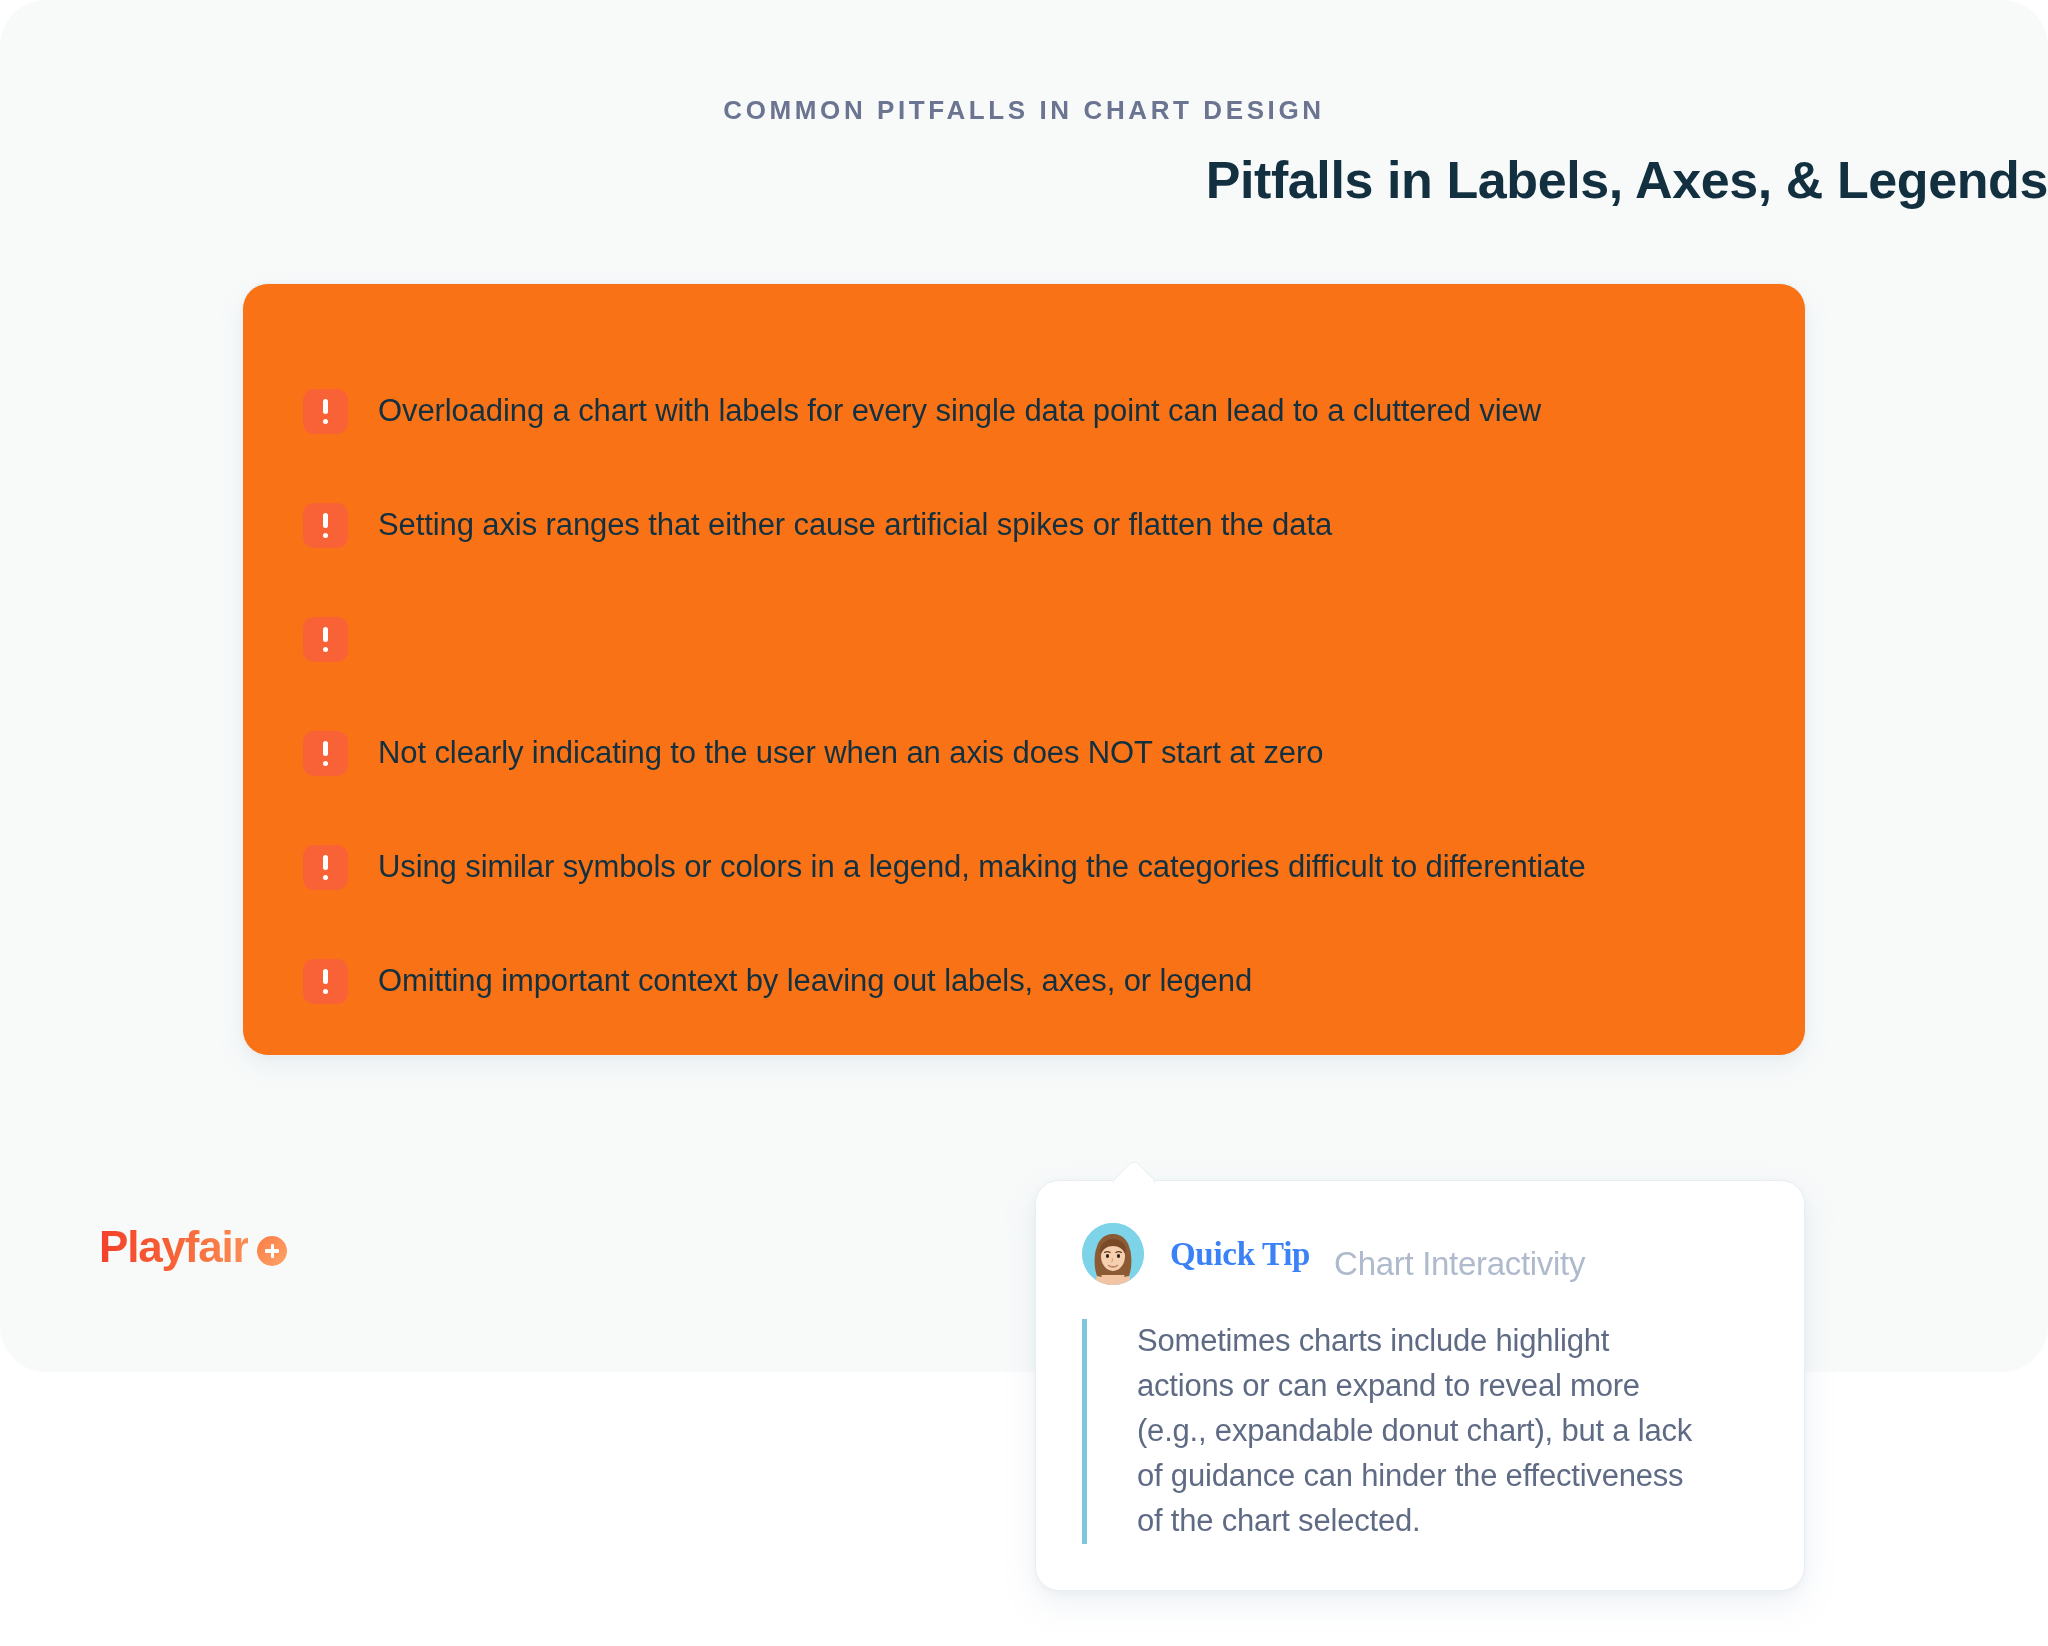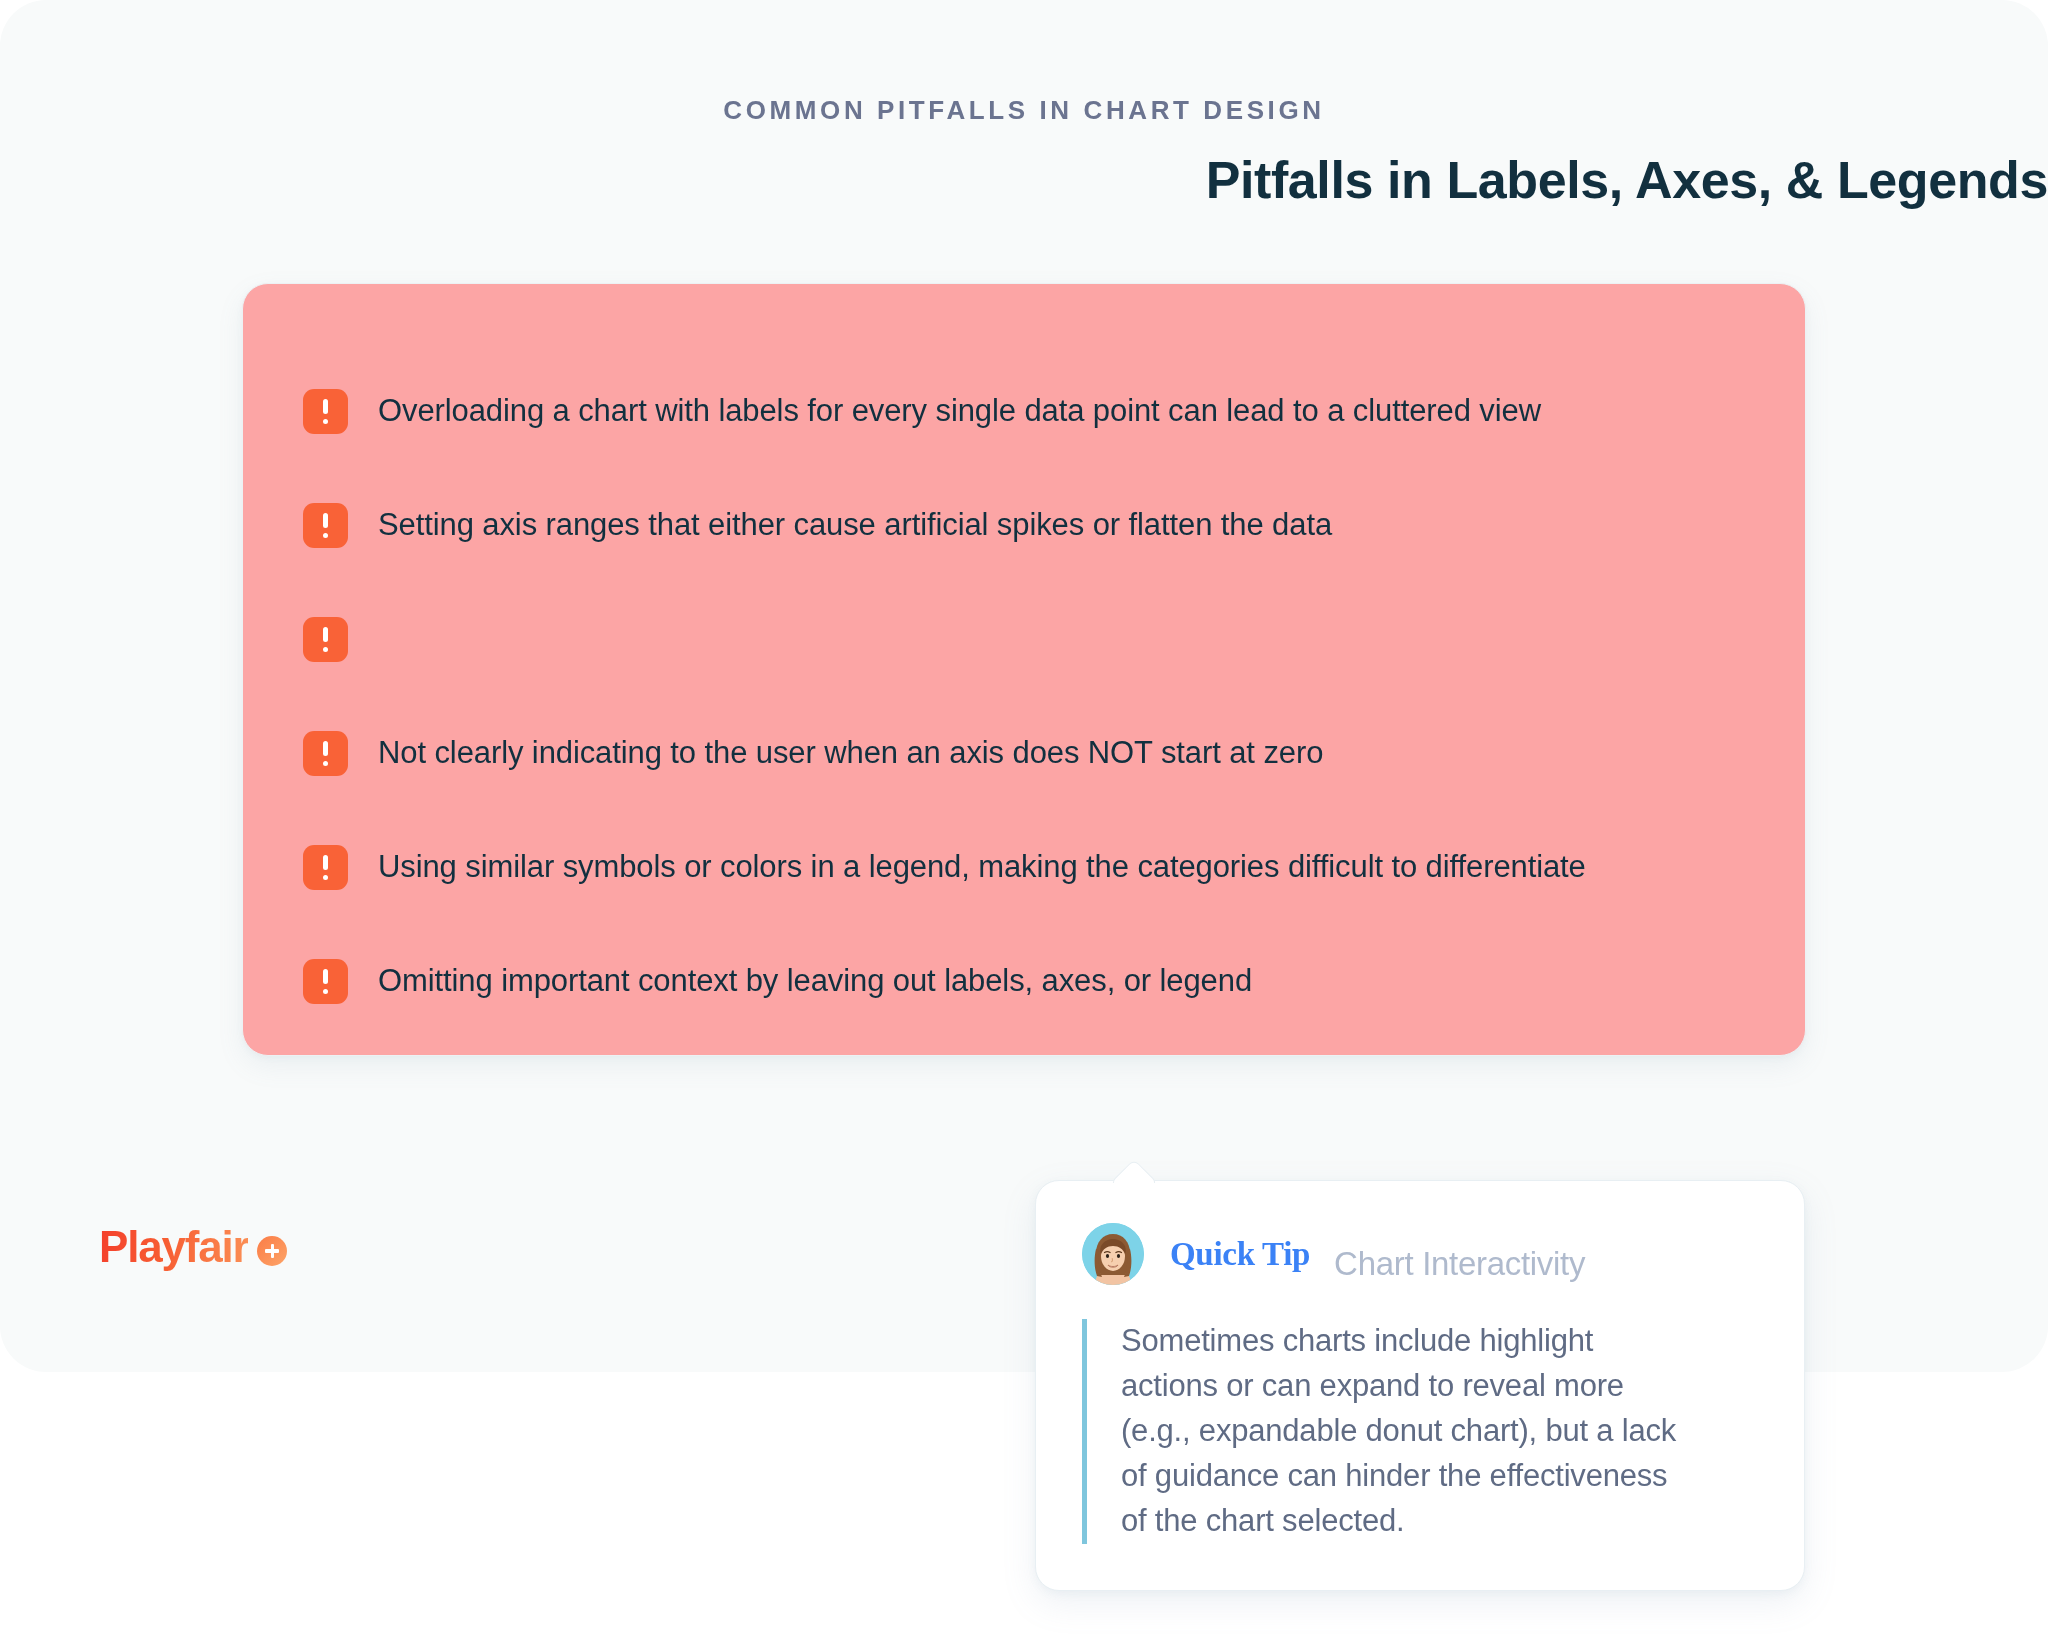--- a/index.html
+++ b/index.html
@@ -56,21 +56,21 @@
     color: #12303F;
   }
 
   
   .list-card {
     position: absolute;
     left: 242px;
     top: 283px;
     width: 1564px;
     height: 773px;
-    background: #fca5a5;
+    background: #f97316;
     border: 1px solid #EDF1F3;
     border-radius: 26px;
     box-shadow: 0 10px 26px rgba(120,145,165,0.10),
                 0 2px 6px rgba(120,145,165,0.06);
     padding: 70px 60px 0 60px;
   }
 
   .bullet-list {
     list-style: none;
   }
@@ -222,21 +222,21 @@
 
   .tip-topic {
     font-size: 33px;
     color: #AFBACD;
     letter-spacing: -0.3px;
     margin-top: 20px;
   }
 
   .tip-body {
     border-left: 5px solid #7FC6DD;
-    padding-left: 34px;
+    padding-left: 50px;
     font-size: 31px;
     line-height: 1.45;
     color: #5F6B84;
     letter-spacing: -0.2px;
     white-space: pre-line;
   }
 </style>
 </head>
 <body>
 

